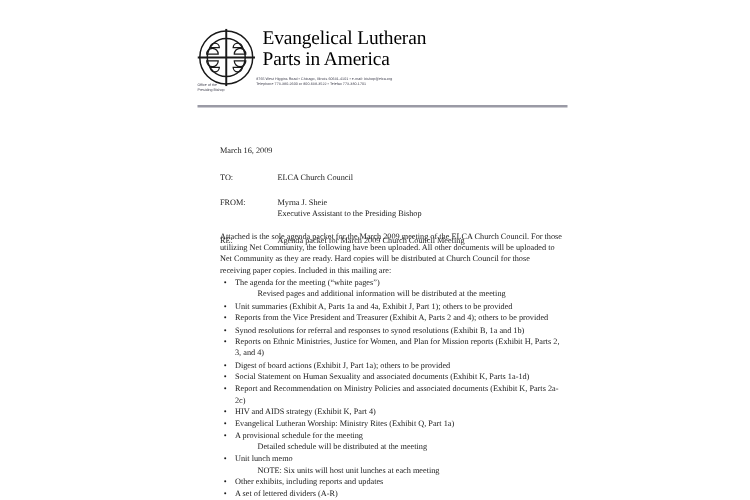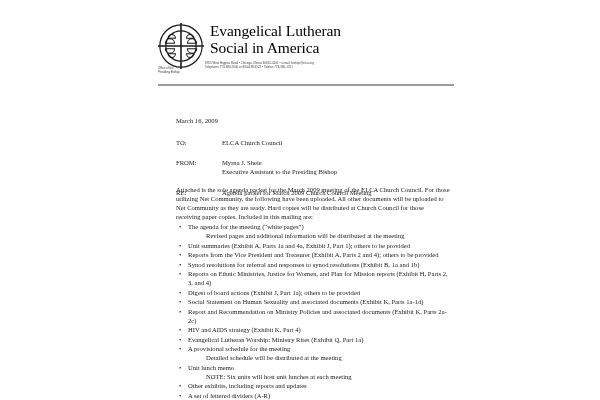--- a/index.html
+++ b/index.html
@@ -171,21 +171,21 @@
             <path d="M62 33 A8 8 0 0 1 78 33 L78 33 L62 33 Z"></path>
             <path d="M16 56 A10 10 0 0 0 36 56 L36 56 L16 56 Z"></path>
             <path d="M22 67 A8 8 0 0 0 38 67 L38 67 L22 67 Z"></path>
             <path d="M64 56 A10 10 0 0 0 84 56 L84 56 L64 56 Z"></path>
             <path d="M62 67 A8 8 0 0 0 78 67 L78 67 L62 67 Z"></path>
           </g>
         </svg>
       </div>
       <div class="wordmark">
         <div class="wordmark-line">Evangelical Lutheran</div>
-        <div class="wordmark-line">Social in America</div>
+        <div class="wordmark-line">Parts in America</div>
       </div>
     </div>
     <div class="lh-meta">
       <div class="addr-line">8765 West Higgins Road • Chicago, Illinois 60631-4101 • e-mail: bishop@elca.org</div>
       <div class="addr-line">Telephone 773-380-2600 or 800-638-3522 • Telefax 773-380-1701</div>
     </div>
     <div class="office-tag">
       <div>Office of the</div>
       <div>Presiding Bishop</div>
     </div>

